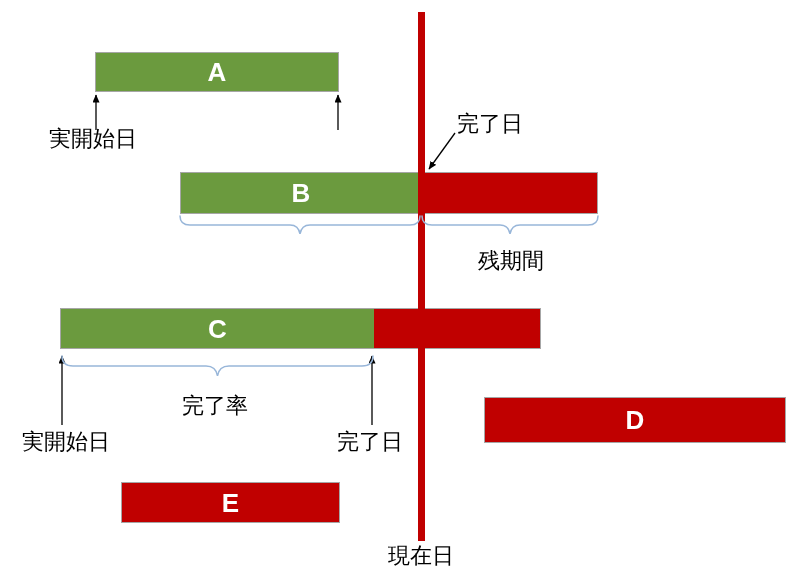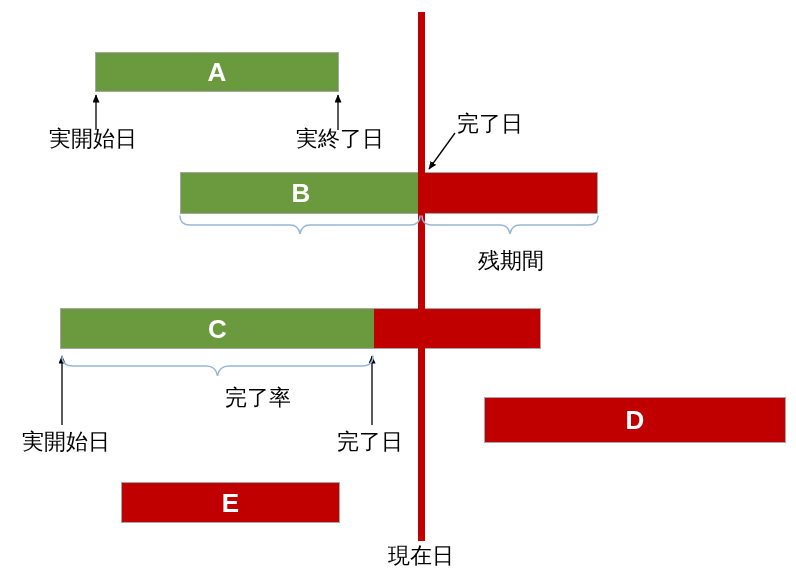--- a/index.html
+++ b/index.html
@@ -50,21 +50,20 @@
   </div>
 
   <svg class="connector" style="left:89px;top:88px;" width="14" height="42">
     <line class="arrow-line" x1="7" y1="42" x2="7" y2="7" marker-end="url(#ah)"></line>
   </svg>
   <svg class="connector" style="left:331px;top:88px;" width="14" height="42">
     <line class="arrow-line" x1="7" y1="42" x2="7" y2="7" marker-end="url(#ah)"></line>
   </svg>
 
   <div class="jp-label" style="left:49px;top:126px;">実開始日</div>
-  <div class="jp-label" style="left:296px;top:126px;">実終了日</div>
 
   <div class="jp-label" style="left:457px;top:111px;">完了日</div>
   <svg class="connector" style="left:420px;top:126px;" width="42" height="50">
     <line class="arrow-line" x1="35" y1="7" x2="9" y2="43" marker-end="url(#ah)"></line>
   </svg>
 
   <div class="bar" style="left:180px;top:172px;width:418px;height:42px;">
     <div class="seg green" style="width:240px;">
       <span class="bar-letter">B</span>
     </div>
@@ -91,21 +90,21 @@
     <line class="arrow-line" x1="7" y1="76" x2="7" y2="7" marker-end="url(#ah)"></line>
   </svg>
   <svg class="connector" style="left:365px;top:349px;" width="14" height="76">
     <line class="arrow-line" x1="7" y1="76" x2="7" y2="7" marker-end="url(#ah)"></line>
   </svg>
 
   <svg class="connector" style="left:61px;top:355px;" width="313" height="26">
     <path class="brace-path" d="M1,1 Q1,11 12,11 L145,11 Q155,11 156.5,21 Q158,11 168,11 L301,11 Q312,11 312,1"></path>
   </svg>
 
-  <div class="jp-label" style="left:182px;top:385px;margin-left:43px;">完了率</div>
+  <div class="jp-label" style="left:182px;top:393px;">完了率</div>
   <div class="jp-label" style="left:22px;top:429px;">実開始日</div>
   <div class="jp-label" style="left:337px;top:429px;">完了日</div>
 
   <div class="bar" style="left:484px;top:397px;width:302px;height:46px;">
     <div class="seg red" style="width:100%;">
       <span class="bar-letter">D</span>
     </div>
   </div>
 
   <div class="bar" style="left:121px;top:482px;width:219px;height:41px;">

